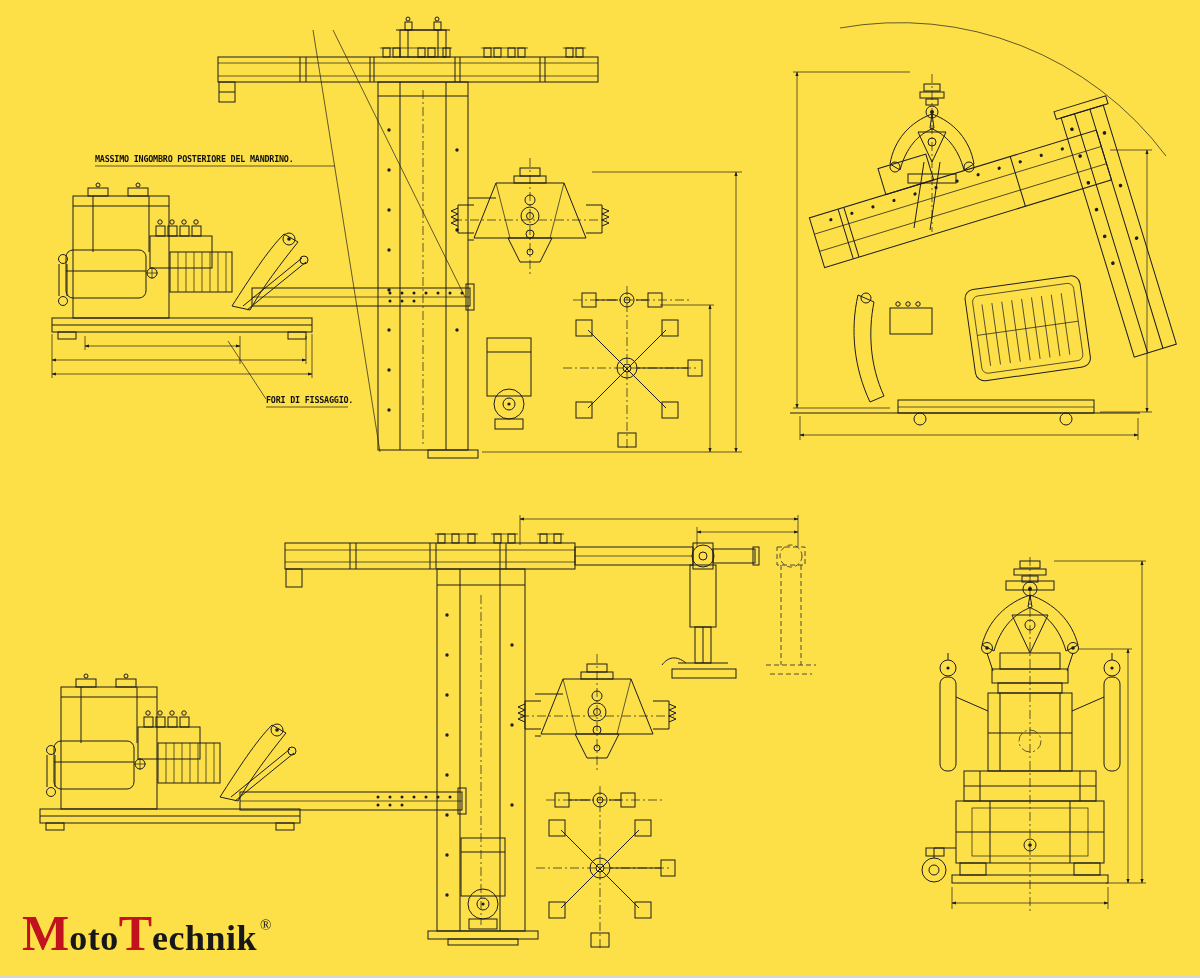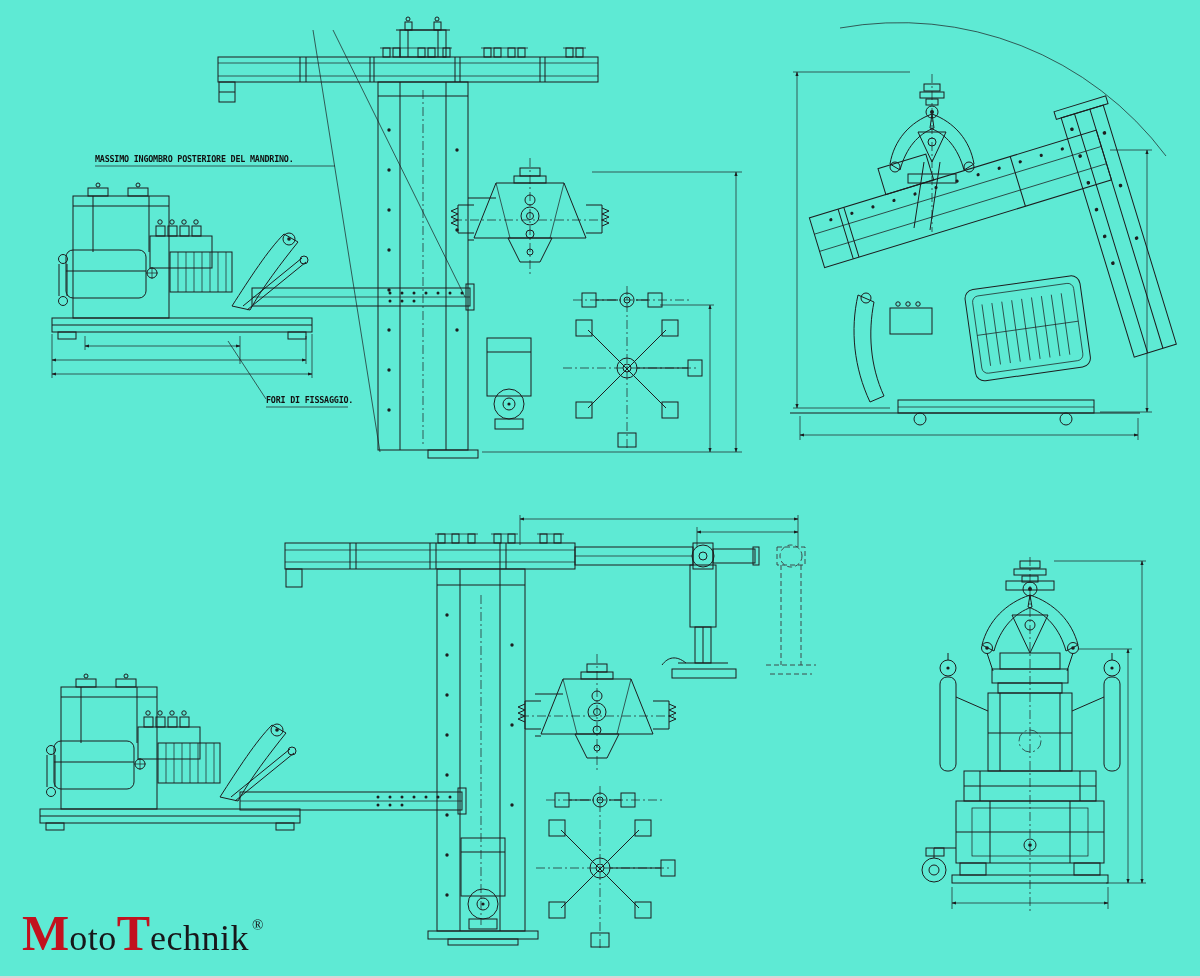--- a/index.html
+++ b/index.html
@@ -1,28 +1,28 @@
 <!DOCTYPE html>
 <html><head>
 <meta charset="utf-8">
 <style>
   * { margin:0; padding:0; box-sizing:border-box; }
   html,body { width:1200px; height:978px; background:#ffffff; overflow:hidden; }
-  .sheet { position:relative; width:1200px; height:978px; background:#5eead4; font-family:"DejaVu Sans", sans-serif; }
+  .sheet { position:relative; width:1200px; height:978px; background:#fde047; font-family:"DejaVu Sans", sans-serif; }
   .view { position:absolute; display:block; }
   .ln { fill:none; stroke:#1d1d1f; stroke-width:1; }
   .th { fill:none; stroke:#1d1d1f; stroke-width:0.7; }
   .cl { fill:none; stroke:#1d1d1f; stroke-width:0.7; stroke-dasharray:9 3 2 3; }
   .gh { fill:none; stroke:#3a3a3c; stroke-width:0.9; stroke-dasharray:5 3; }
   .dm { fill:none; stroke:#1d1d1f; stroke-width:0.7; }
   .fl { fill:#1d1d1f; stroke:none; }
   .anno { font-family:"DejaVu Sans Mono", monospace; font-size:8.4px; font-weight:700; fill:#111111; letter-spacing:-0.2px; }
   .logo { position:absolute; left:22px; top:908px; display:flex; align-items:baseline; font-family:"Liberation Serif", serif; }
   .logo-m, .logo-t { color:#c2121e; font-size:50px; font-weight:700; line-height:1; }
-  .logo-txt { color:#17171a; font-size:36px; font-weight:400; line-height:1; letter-spacing:0.5px; }
+  .logo-txt { color:#17171a; font-size:36px; font-weight:700; line-height:1; letter-spacing:0.5px; }
   .logo-reg { color:#17171a; font-size:15px; font-weight:400; margin-left:3px; transform:translateY(-20px); display:inline-block; }
   .bottom-edge { position:absolute; left:0; bottom:0; width:100%; height:2px; background:#d6d6d6; }
 </style>
 </head>
 <body>
 
 <div class="sheet">
 
   <svg class="view" style="left:0;top:0" width="750" height="470" viewBox="0 0 750 470">
     <defs>

